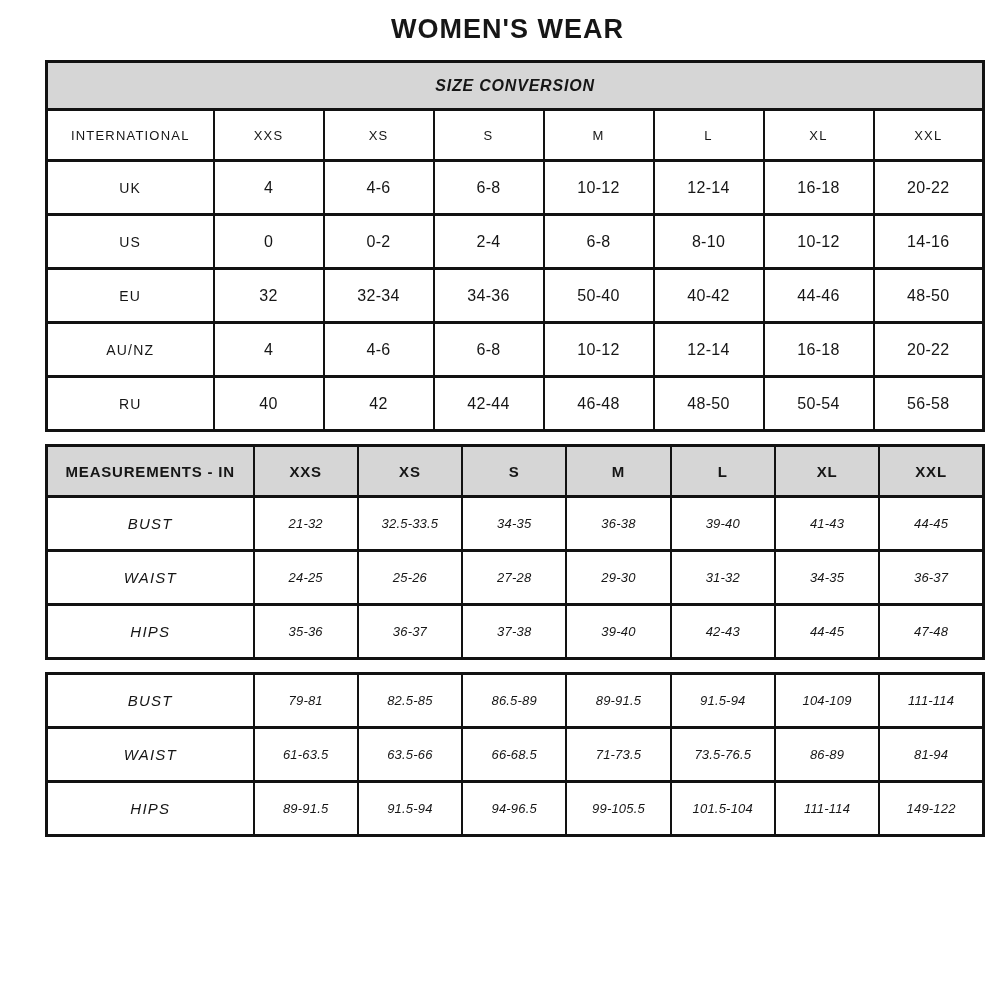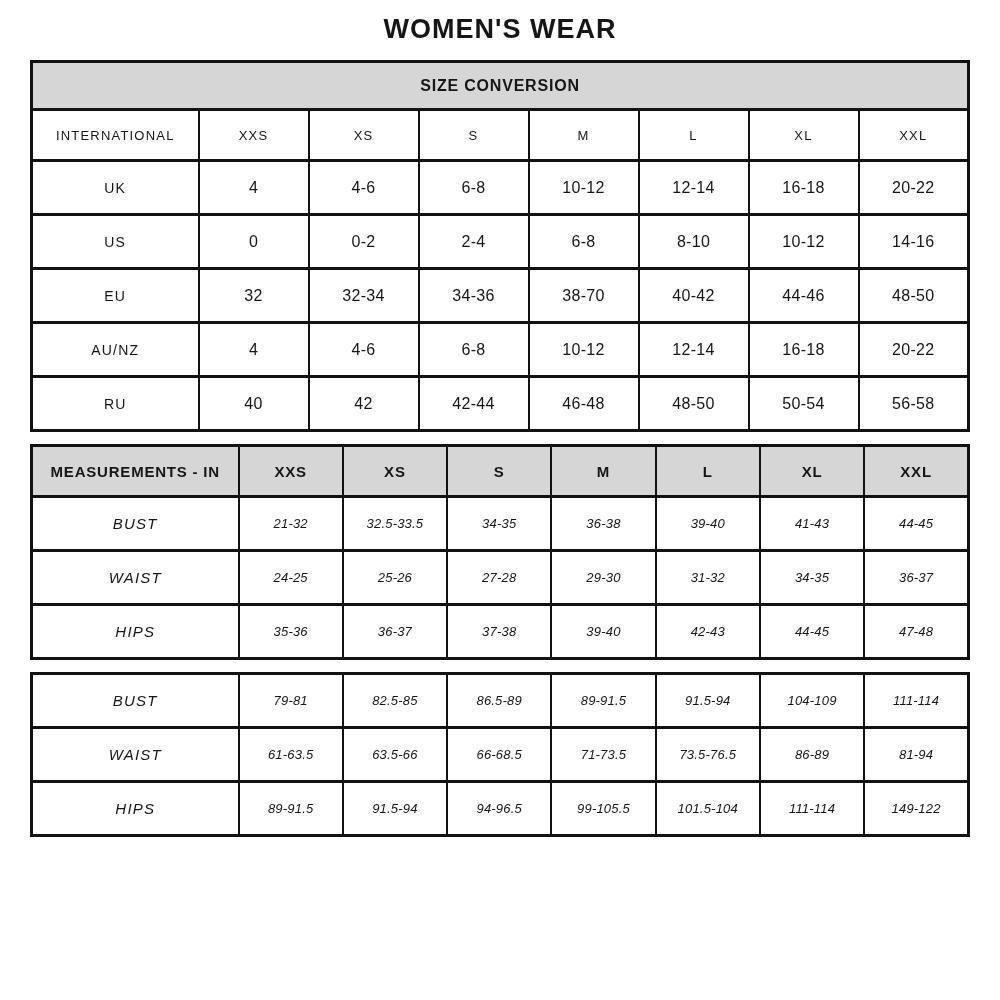--- a/index.html
+++ b/index.html
@@ -3,21 +3,21 @@
 <meta charset="utf-8">
 <style>
   * { box-sizing: border-box; }
   html, body {
     margin: 0; padding: 0;
     width: 1000px; height: 1000px;
     background: #ffffff;
     font-family: "Liberation Sans", sans-serif;
     color: #161616;
   }
-  .page { padding: 8px 30px 0 30px; }
+  .page { padding: 8px 30px 0 45px; }
   .page-title {
     text-align: center;
     font-size: 27px;
     font-weight: 700;
     letter-spacing: 1px;
     margin: 6px 0 15px 0;
     color: #161616;
   }
   table {
     width: 940px;
@@ -38,20 +38,21 @@
     white-space: nowrap;
   }
   
   .conv col.label-col { width: 167px; }
   .conv .banner-cell {
     height: 48px;
     background: #d6d6d6;
     font-weight: 700;
     font-size: 16px;
     letter-spacing: 0.8px;
+    font-style: italic;
   }
   .conv .head-row td {
     height: 51px;
     font-size: 13px;
     letter-spacing: 1.2px;
     font-weight: 500;
     background: #ffffff;
   }
   .conv .data-row td {
     height: 54px;
@@ -126,21 +127,21 @@
         <td>6-8</td>
         <td>8-10</td>
         <td>10-12</td>
         <td>14-16</td>
       </tr>
       <tr class="data-row">
         <td class="lbl">EU</td>
         <td>32</td>
         <td>32-34</td>
         <td>34-36</td>
-        <td>38-70</td>
+        <td>50-40</td>
         <td>40-42</td>
         <td>44-46</td>
         <td>48-50</td>
       </tr>
       <tr class="data-row">
         <td class="lbl">AU/NZ</td>
         <td>4</td>
         <td>4-6</td>
         <td>6-8</td>
         <td>10-12</td>

